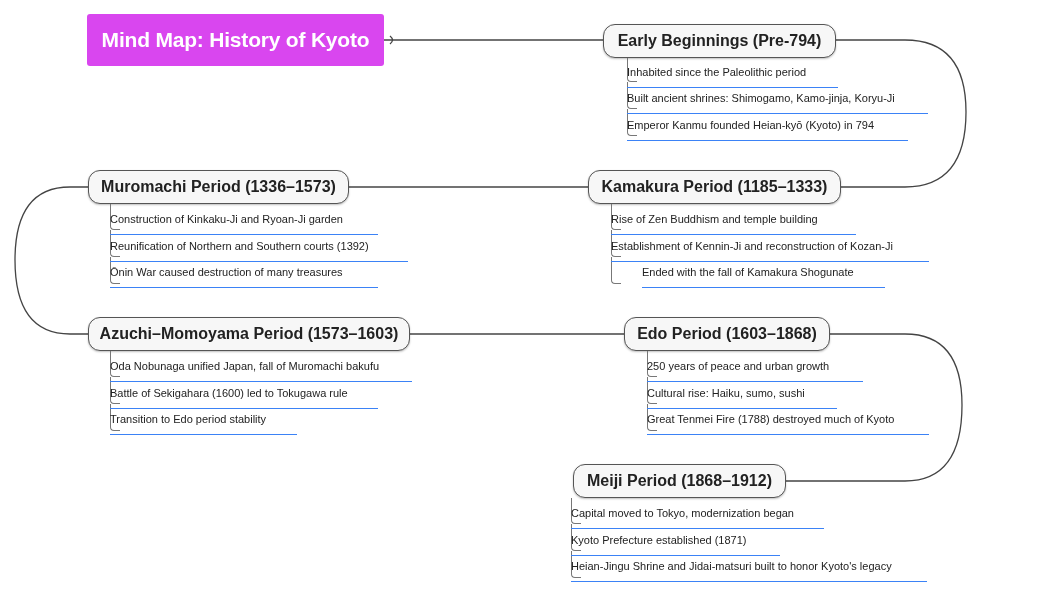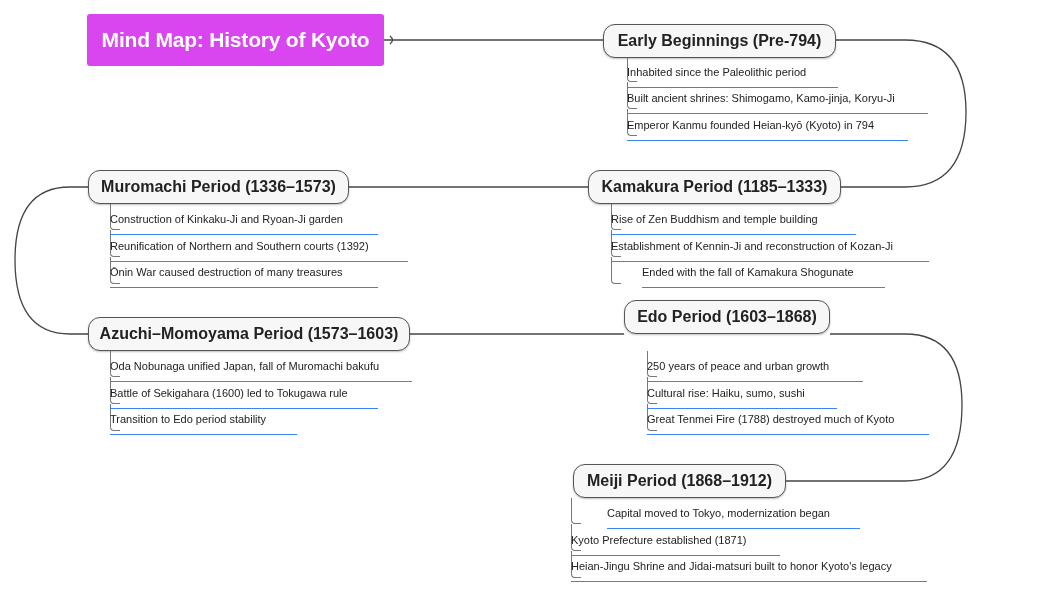--- a/index.html
+++ b/index.html
@@ -86,31 +86,31 @@
 <div class="topic" style="left:88px; top:317px; width:322px;">
   <span>Azuchi–Momoyama Period (1573–1603)</span>
 </div>
 <div class="branch" style="left:110px; top:351px; height:26px;"></div>
 <div class="branch" style="left:110px; top:377px; height:27px;"></div>
 <div class="branch" style="left:110px; top:404px; height:27px;"></div>
 <div class="sub" style="left:110px; top:356px; width:302px;"><span>Oda Nobunaga unified Japan, fall of Muromachi bakufu</span></div>
 <div class="sub" style="left:110px; top:383px; width:268px;"><span>Battle of Sekigahara (1600) led to Tokugawa rule</span></div>
 <div class="sub" style="left:110px; top:409px; width:187px;"><span>Transition to Edo period stability</span></div>
 
-<div class="topic" style="left:624px; top:300px; width:206px;">
+<div class="topic" style="left:624px; top:317px; width:206px;">
   <span>Edo Period (1603–1868)</span>
 </div>
 <div class="branch" style="left:647px; top:351px; height:26px;"></div>
 <div class="branch" style="left:647px; top:377px; height:27px;"></div>
 <div class="branch" style="left:647px; top:404px; height:27px;"></div>
 <div class="sub" style="left:647px; top:356px; width:216px;"><span>250 years of peace and urban growth</span></div>
 <div class="sub" style="left:647px; top:383px; width:190px;"><span>Cultural rise: Haiku, sumo, sushi</span></div>
 <div class="sub" style="left:647px; top:409px; width:282px;"><span>Great Tenmei Fire (1788) destroyed much of Kyoto</span></div>
 
 <div class="topic" style="left:548px; top:464px; width:213px;margin-left:25px;">
   <span>Meiji Period (1868–1912)</span>
 </div>
 <div class="branch" style="left:571px; top:498px; height:26px;"></div>
 <div class="branch" style="left:571px; top:524px; height:27px;"></div>
 <div class="branch" style="left:571px; top:551px; height:27px;"></div>
-<div class="sub" style="left:571px; top:503px; width:253px;margin-left:36px;"><span>Capital moved to Tokyo, modernization began</span></div>
+<div class="sub" style="left:571px; top:503px; width:253px;"><span>Capital moved to Tokyo, modernization began</span></div>
 <div class="sub" style="left:571px; top:530px; width:209px;"><span>Kyoto Prefecture established (1871)</span></div>
 <div class="sub" style="left:571px; top:556px; width:356px;"><span>Heian-Jingu Shrine and Jidai-matsuri built to honor Kyoto's legacy</span></div>
 
 </body></html>

